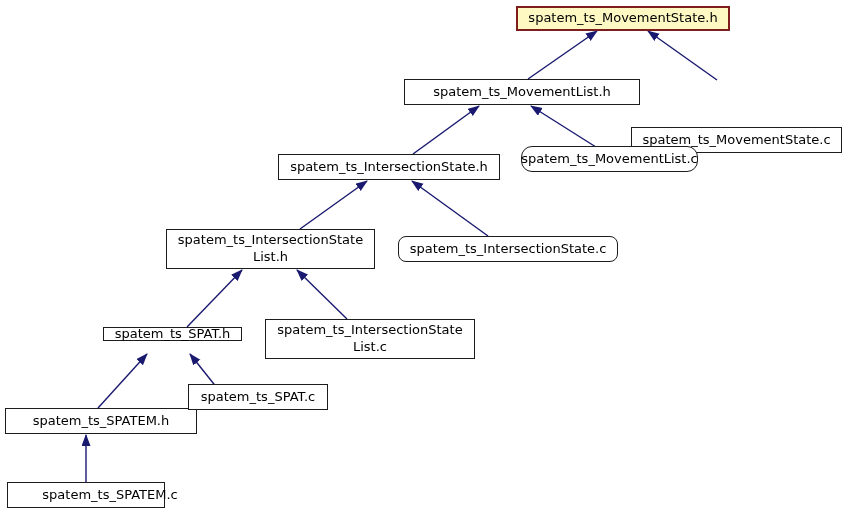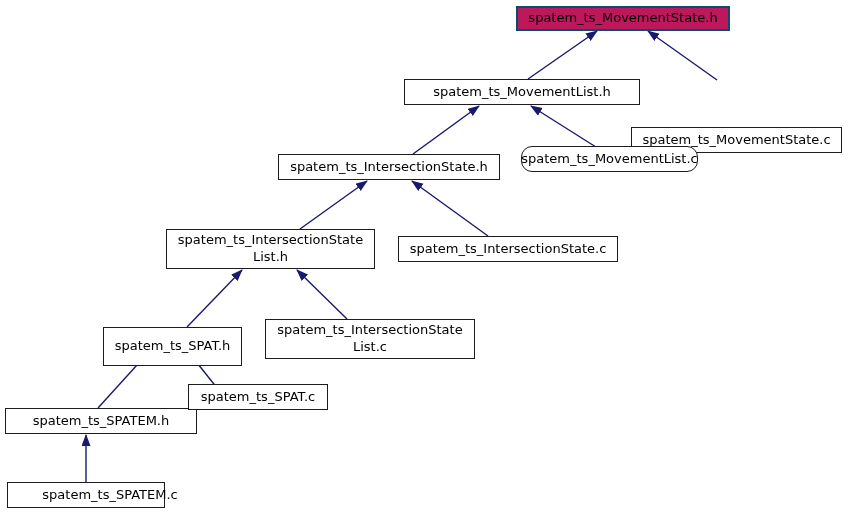--- a/index.html
+++ b/index.html
@@ -33,22 +33,22 @@
     align-items: center;
     justify-content: center;
     text-align: center;
     font-size: 13px;
     line-height: 1.3;
     color: #000000;
     white-space: nowrap;
     cursor: pointer;
   }
   .node.highlight {
-    background: #be185d;
-    border: 2px solid #0c4a6e;
+    background: #fef9c3;
+    border: 2px solid #7f1d1d;
   }
 </style>
 </head>
 <body>
 
 <div id="stage">
   <svg id="edges-svg" viewBox="0 0 850 515" xmlns="http://www.w3.org/2000/svg">
     <defs>
       <marker id="arrow" markerUnits="userSpaceOnUse" markerWidth="16" markerHeight="14" refX="11" refY="4.5" orient="auto">
         <path id="arrowPath" d="M0,0 L12,4.5 L0,9 z" fill="#191970"></path>
@@ -81,24 +81,24 @@
       <div class="node" style="left: 278px; top: 154px; width: 222px; height: 26px;">
         <span>spatem_ts_IntersectionState.h</span>
       </div>
       <div class="node" style="left: 521px; top: 146px; width: 177px; height: 26px; border-radius: 11px;">
         <span>spatem_ts_MovementList.c</span>
       </div>
       <div class="node" style="left: 166px; top: 229px; width: 209px; height: 40px;">
         <span>spatem_ts_IntersectionState</span>
         <span>List.h</span>
       </div>
-      <div class="node" style="left: 398px; top: 236px; width: 220px; height: 26px;">
+      <div class="node" style="left: 398px; top: 236px; width: 220px; height: 26px; border-radius: 8px;">
         <span>spatem_ts_IntersectionState.c</span>
       </div>
-      <div class="node" style="left: 103px; top: 327px; width: 139px; height: 39px;">
+      <div class="node" style="left: 103px; top: 327px; width: 139px; height: 14px;">
         <span>spatem_ts_SPAT.h</span>
       </div>
       <div class="node" style="left: 265px; top: 319px; width: 210px; height: 40px;">
         <span>spatem_ts_IntersectionState</span>
         <span>List.c</span>
       </div>
       <div class="node" style="left: 5px; top: 408px; width: 192px; height: 26px;">
         <span>spatem_ts_SPATEM.h</span>
       </div>
       <div class="node" style="left: 188px; top: 384px; width: 140px; height: 26px;">

